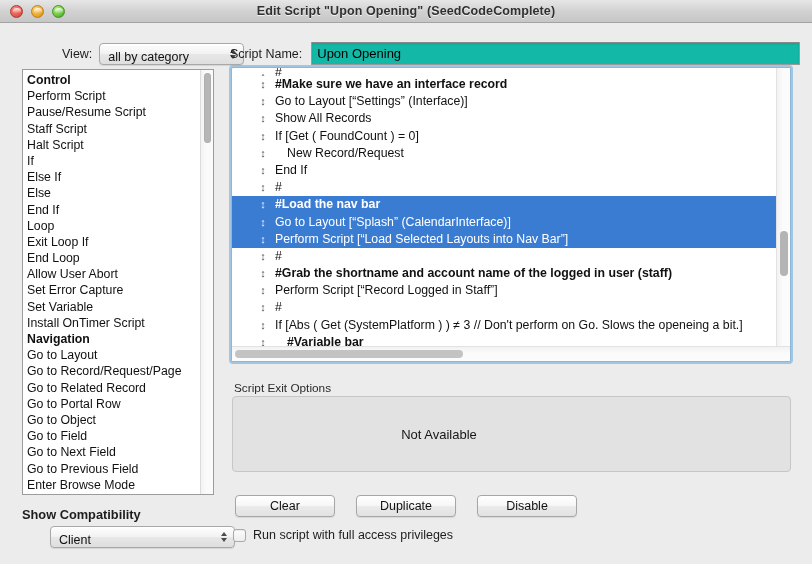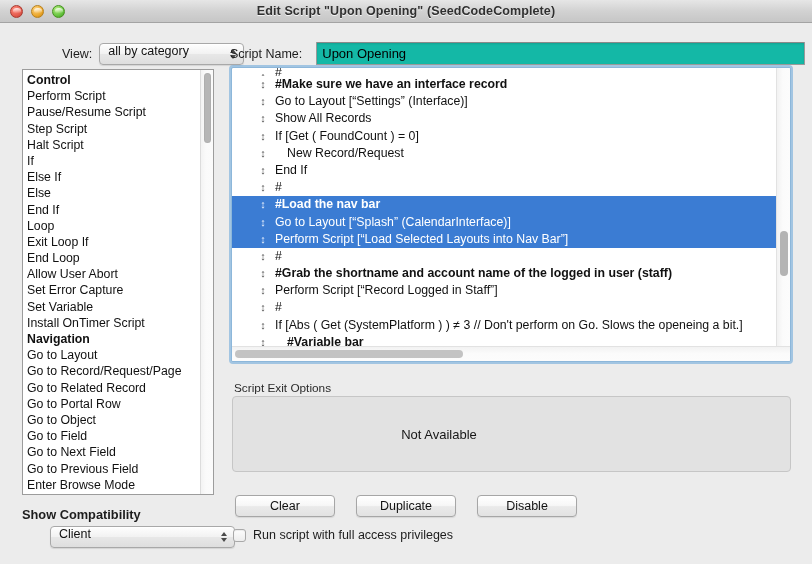--- a/index.html
+++ b/index.html
@@ -43,37 +43,37 @@
   .tl-max    { background: radial-gradient(circle at 35% 28%, #b8ef84, #62c13c 65%, #3f9020 100%); border: 1px solid #47921f; }
 
   
   #view-row { position: absolute; left: 22px; top: 43px; display: flex; align-items: center; }
   #view-label { font-size: 12.5px; color: #1d1d1d; margin-right: 7px; margin-left: 40px; }
   .popup {
     position: relative;
     height: 22px; border: 1px solid #a8a8a8; border-radius: 4px;
     background: linear-gradient(to bottom, #fefefe 0%, #f2f2f2 48%, #e7e7e7 52%, #dedede 100%);
     box-shadow: 0 1px 1px rgba(0,0,0,0.10), inset 0 1px 0 #fff;
-    display: flex; align-items: flex-start;
+    display: flex; align-items: flex-end;
     font-size: 12.5px; color: #111;
     padding: 0 26px 0 8px;
     cursor: default;
   }
   .popup .arrows {
     position: absolute; right: 7px; top: 50%; transform: translateY(-50%);
     display: flex; flex-direction: column; gap: 2px; align-items: center;
   }
   .popup .arrows i { display: block; width: 0; height: 0; border-left: 3.5px solid transparent; border-right: 3.5px solid transparent; }
   .popup .arrows i.up   { border-bottom: 4px solid #4a4a4a; }
   .popup .arrows i.down { border-top: 4px solid #4a4a4a; }
   #view-popup { width: 145px; }
 
   
   #scriptname-row { position: absolute; left: 230px; top: 42px; display: flex; align-items: center; }
-  #scriptname-label { font-size: 12.5px; color: #1d1d1d; margin-right: 14px; }
+  #scriptname-label { font-size: 12.5px; color: #1d1d1d; margin-right: 9px; }
   #scriptname-input {
     width: 489px; height: 23px;
     border: 1px solid #9a9a9a; border-top-color: #8a8a8a;
     background: #14b8a6; border-radius: 1px;
     box-shadow: inset 0 1px 2px rgba(0,0,0,0.12);
     font-family: "Liberation Sans", sans-serif;
     font-size: 13px; color: #000; padding: 0 5px;
     outline: none;
   }
 
@@ -215,21 +215,21 @@
   <div id="scriptname-row">
     <span id="scriptname-label">Script Name:</span>
     <input id="scriptname-input" type="text" value="Upon Opening" style="">
   </div>
 
   <div id="steps-panel">
     <div id="steps-list">
         <div class="step-item category">Control</div>
         <div class="step-item">Perform Script</div>
         <div class="step-item">Pause/Resume Script</div>
-        <div class="step-item">Step Script</div>
+        <div class="step-item">Staff Script</div>
         <div class="step-item">Halt Script</div>
         <div class="step-item">If</div>
         <div class="step-item">Else If</div>
         <div class="step-item">Else</div>
         <div class="step-item">End If</div>
         <div class="step-item">Loop</div>
         <div class="step-item">Exit Loop If</div>
         <div class="step-item">End Loop</div>
         <div class="step-item">Allow User Abort</div>
         <div class="step-item">Set Error Capture</div>

